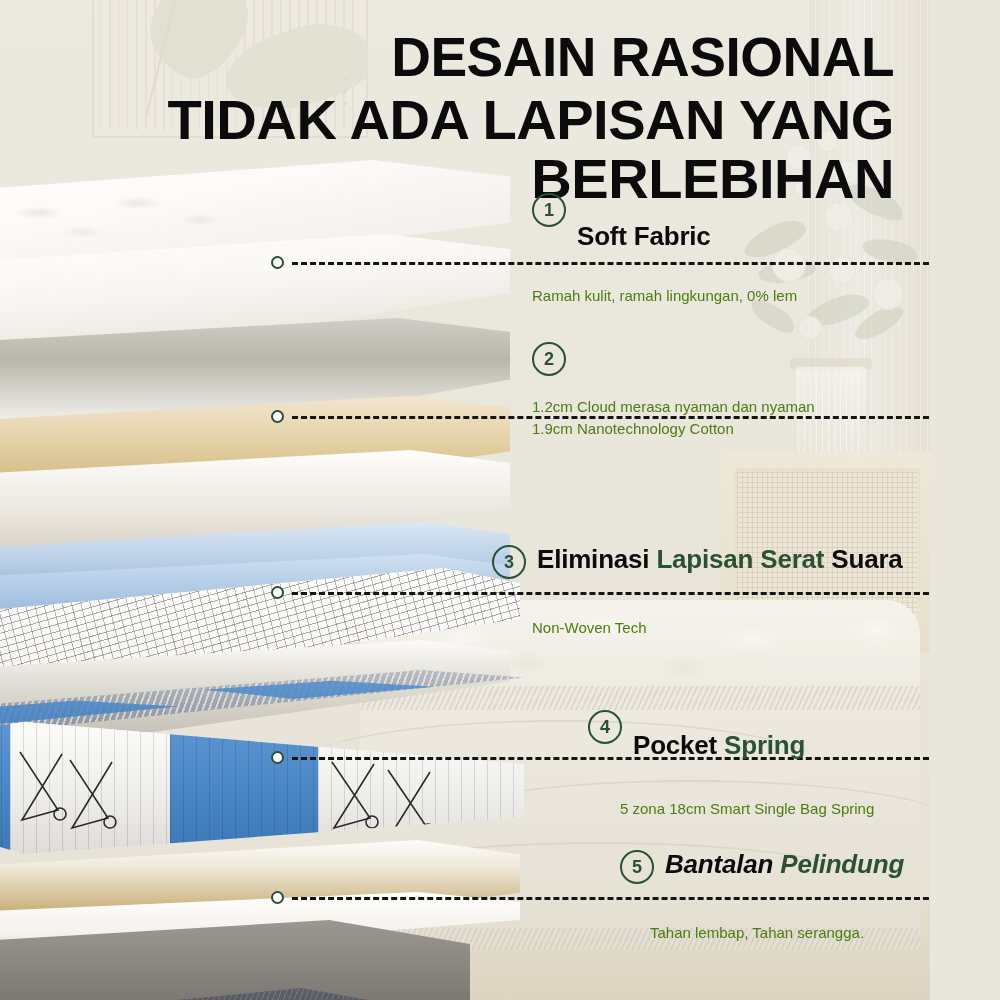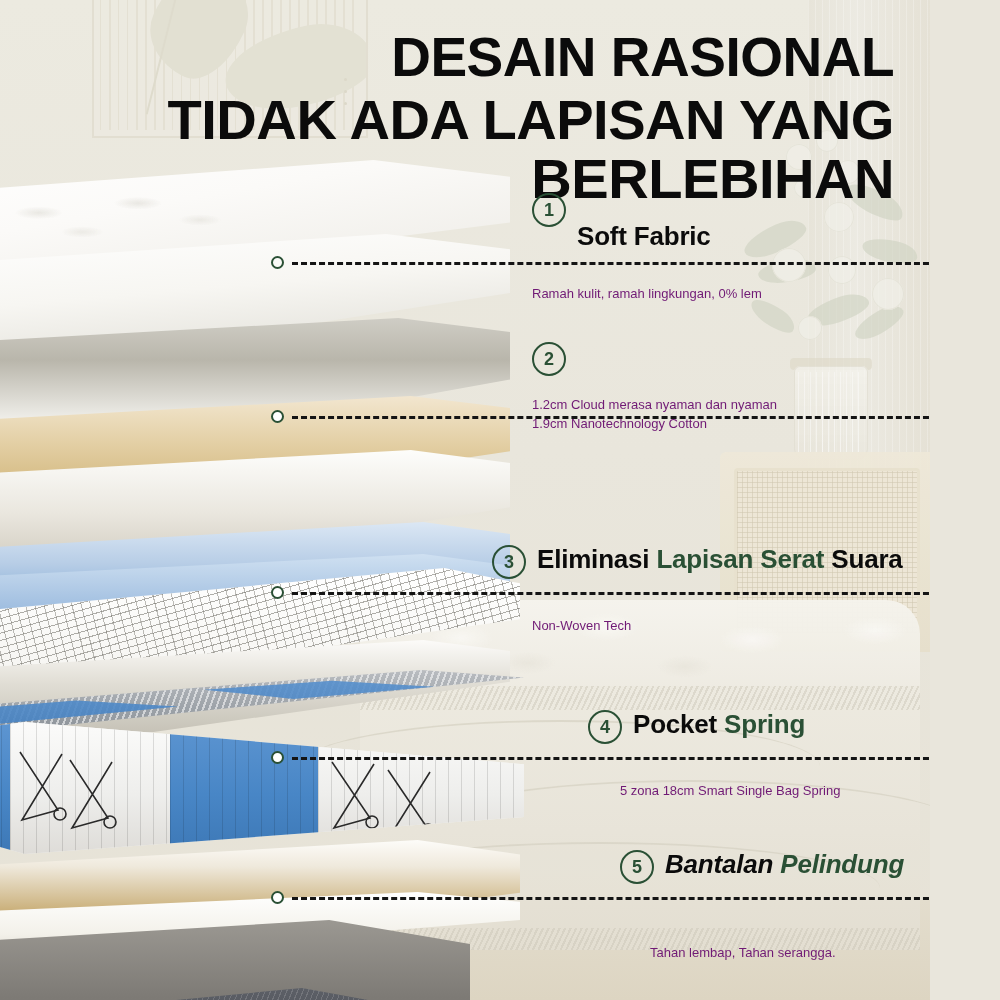--- a/index.html
+++ b/index.html
@@ -192,21 +192,21 @@
   .callout{position:absolute;}
   .co-head{display:flex;align-items:flex-start;gap:11px;}
   .num{flex:0 0 auto;width:30px;height:30px;border-radius:50%;
     border:2.2px solid #2a5035;color:#2a5035;
     display:flex;align-items:center;justify-content:center;
     font-size:18px;font-weight:700;line-height:1;
     font-family:"Liberation Sans",sans-serif;}
   .co-title{font-size:26px;font-weight:700;line-height:1.12;letter-spacing:-0.2px;
     color:#0b0b0b;font-family:"Liberation Sans",sans-serif;}
   .grn{color:#2a5035;}
-  .co-sub{margin-top:12px;font-size:13px;color:#701a75;line-height:1.45;
+  .co-sub{margin-top:12px;font-size:15px;color:#4d7c0f;line-height:1.45;
     font-family:"Liberation Sans",sans-serif;}
   .co-sub div{white-space:nowrap;}
 
   
   .leader{position:absolute;height:0;border-top:3px dashed #141414;}
   .dot{position:absolute;width:13px;height:13px;border-radius:50%;
     background:#ffffff;border:2px solid #2a5035;box-sizing:border-box;}
   .dot.hollow{background:rgba(255,255,255,.25);}
 </style>
 </head>
@@ -384,36 +384,36 @@
       </div>
     </div>
     <div class="co-sub" style="margin-top:38px;margin-left:40px;">
       <div>Non-Woven Tech</div>
     </div>
   </div>
 
   <div class="callout" style="left:588px;top:710px;width:360px;">
     <div class="co-head">
       <div class="num">4</div>
-      <div class="co-title" style="white-space:nowrap;">
+      <div class="co-title" style="white-space:nowrap;margin-top:21px;">
         <span>Pocket</span>
         <span class="grn">Spring</span>
       </div>
     </div>
     <div class="co-sub" style="margin-top:38px;margin-left:32px;">
       <div>5 zona 18cm Smart Single Bag Spring</div>
     </div>
   </div>
 
   <div class="callout" style="left:620px;top:850px;width:340px;">
     <div class="co-head">
       <div class="num">5</div>
       <div class="co-title" style="white-space:nowrap;font-style:italic;">
         <span>Bantalan</span>
         <span class="grn">Pelindung</span>
       </div>
     </div>
-    <div class="co-sub" style="margin-top:60px;margin-left:30px;">
+    <div class="co-sub" style="margin-top:38px;margin-left:30px;">
       <div>Tahan lembap, Tahan serangga.</div>
     </div>
   </div>
 
 </div>
 
 </body></html>

